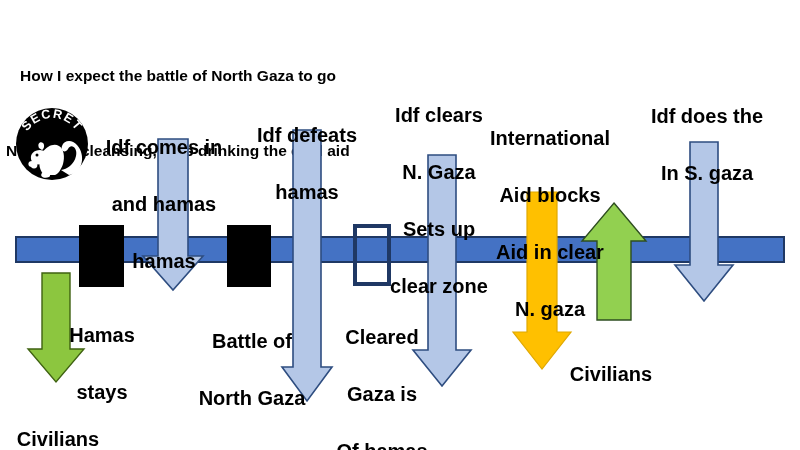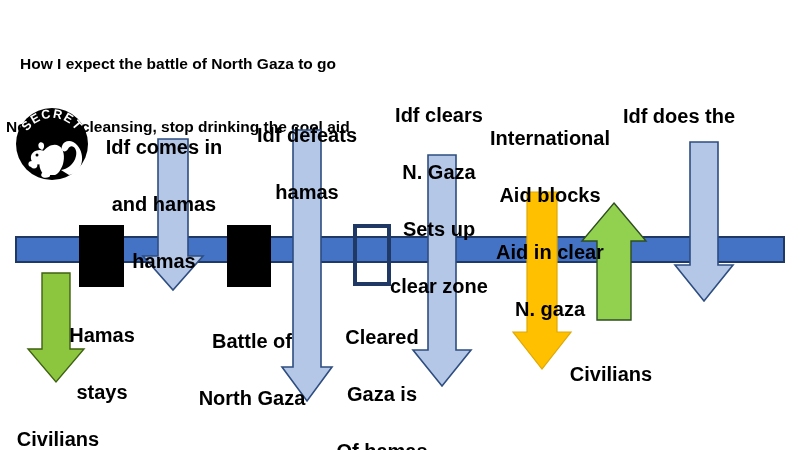--- a/index.html
+++ b/index.html
@@ -20,21 +20,21 @@
     left: 0px;
     top: 11px;
     width: 430px;
     text-align: left;
     font-weight: bold;
     font-size: 15.5px;
     line-height: 21px;
     color: #000000;
     white-space: pre;
   }
-  .title-line { display: block; }
+  .title-line { display: block; margin-top: 12px; }
   .title-line.l1 { padding-left: 20px; }
   .title-line.l2 { padding-left: 6px; }
 
   
   .timeline {
     position: absolute;
     left: 15px;
     top: 236px;
     width: 770px;
     height: 27px;
@@ -200,22 +200,23 @@
     <span>clear zone</span>
   </div>
 
   <div class="lbl" style="left:483px; top:91px; width:134px;">
     <span>International</span>
     <span>Aid blocks</span>
     <span>Aid in clear</span>
     <span>N. gaza</span>
   </div>
 
-  <div class="lbl" style="left:603px; top:69px; width:152px;">
+  <div class="lbl" style="left:631px; top:69px; width:152px;">
     <span>Idf does the</span>
+    <span>In S. gaza</span>
   </div>
 
   <div class="lbl" style="left:58px; top:288px; width:88px;">
     <span>Hamas</span>
     <span>stays</span>
   </div>
 
   <div class="lbl" style="left:196px; top:294px; width:112px;">
     <span>Battle of</span>
     <span>North Gaza</span>

